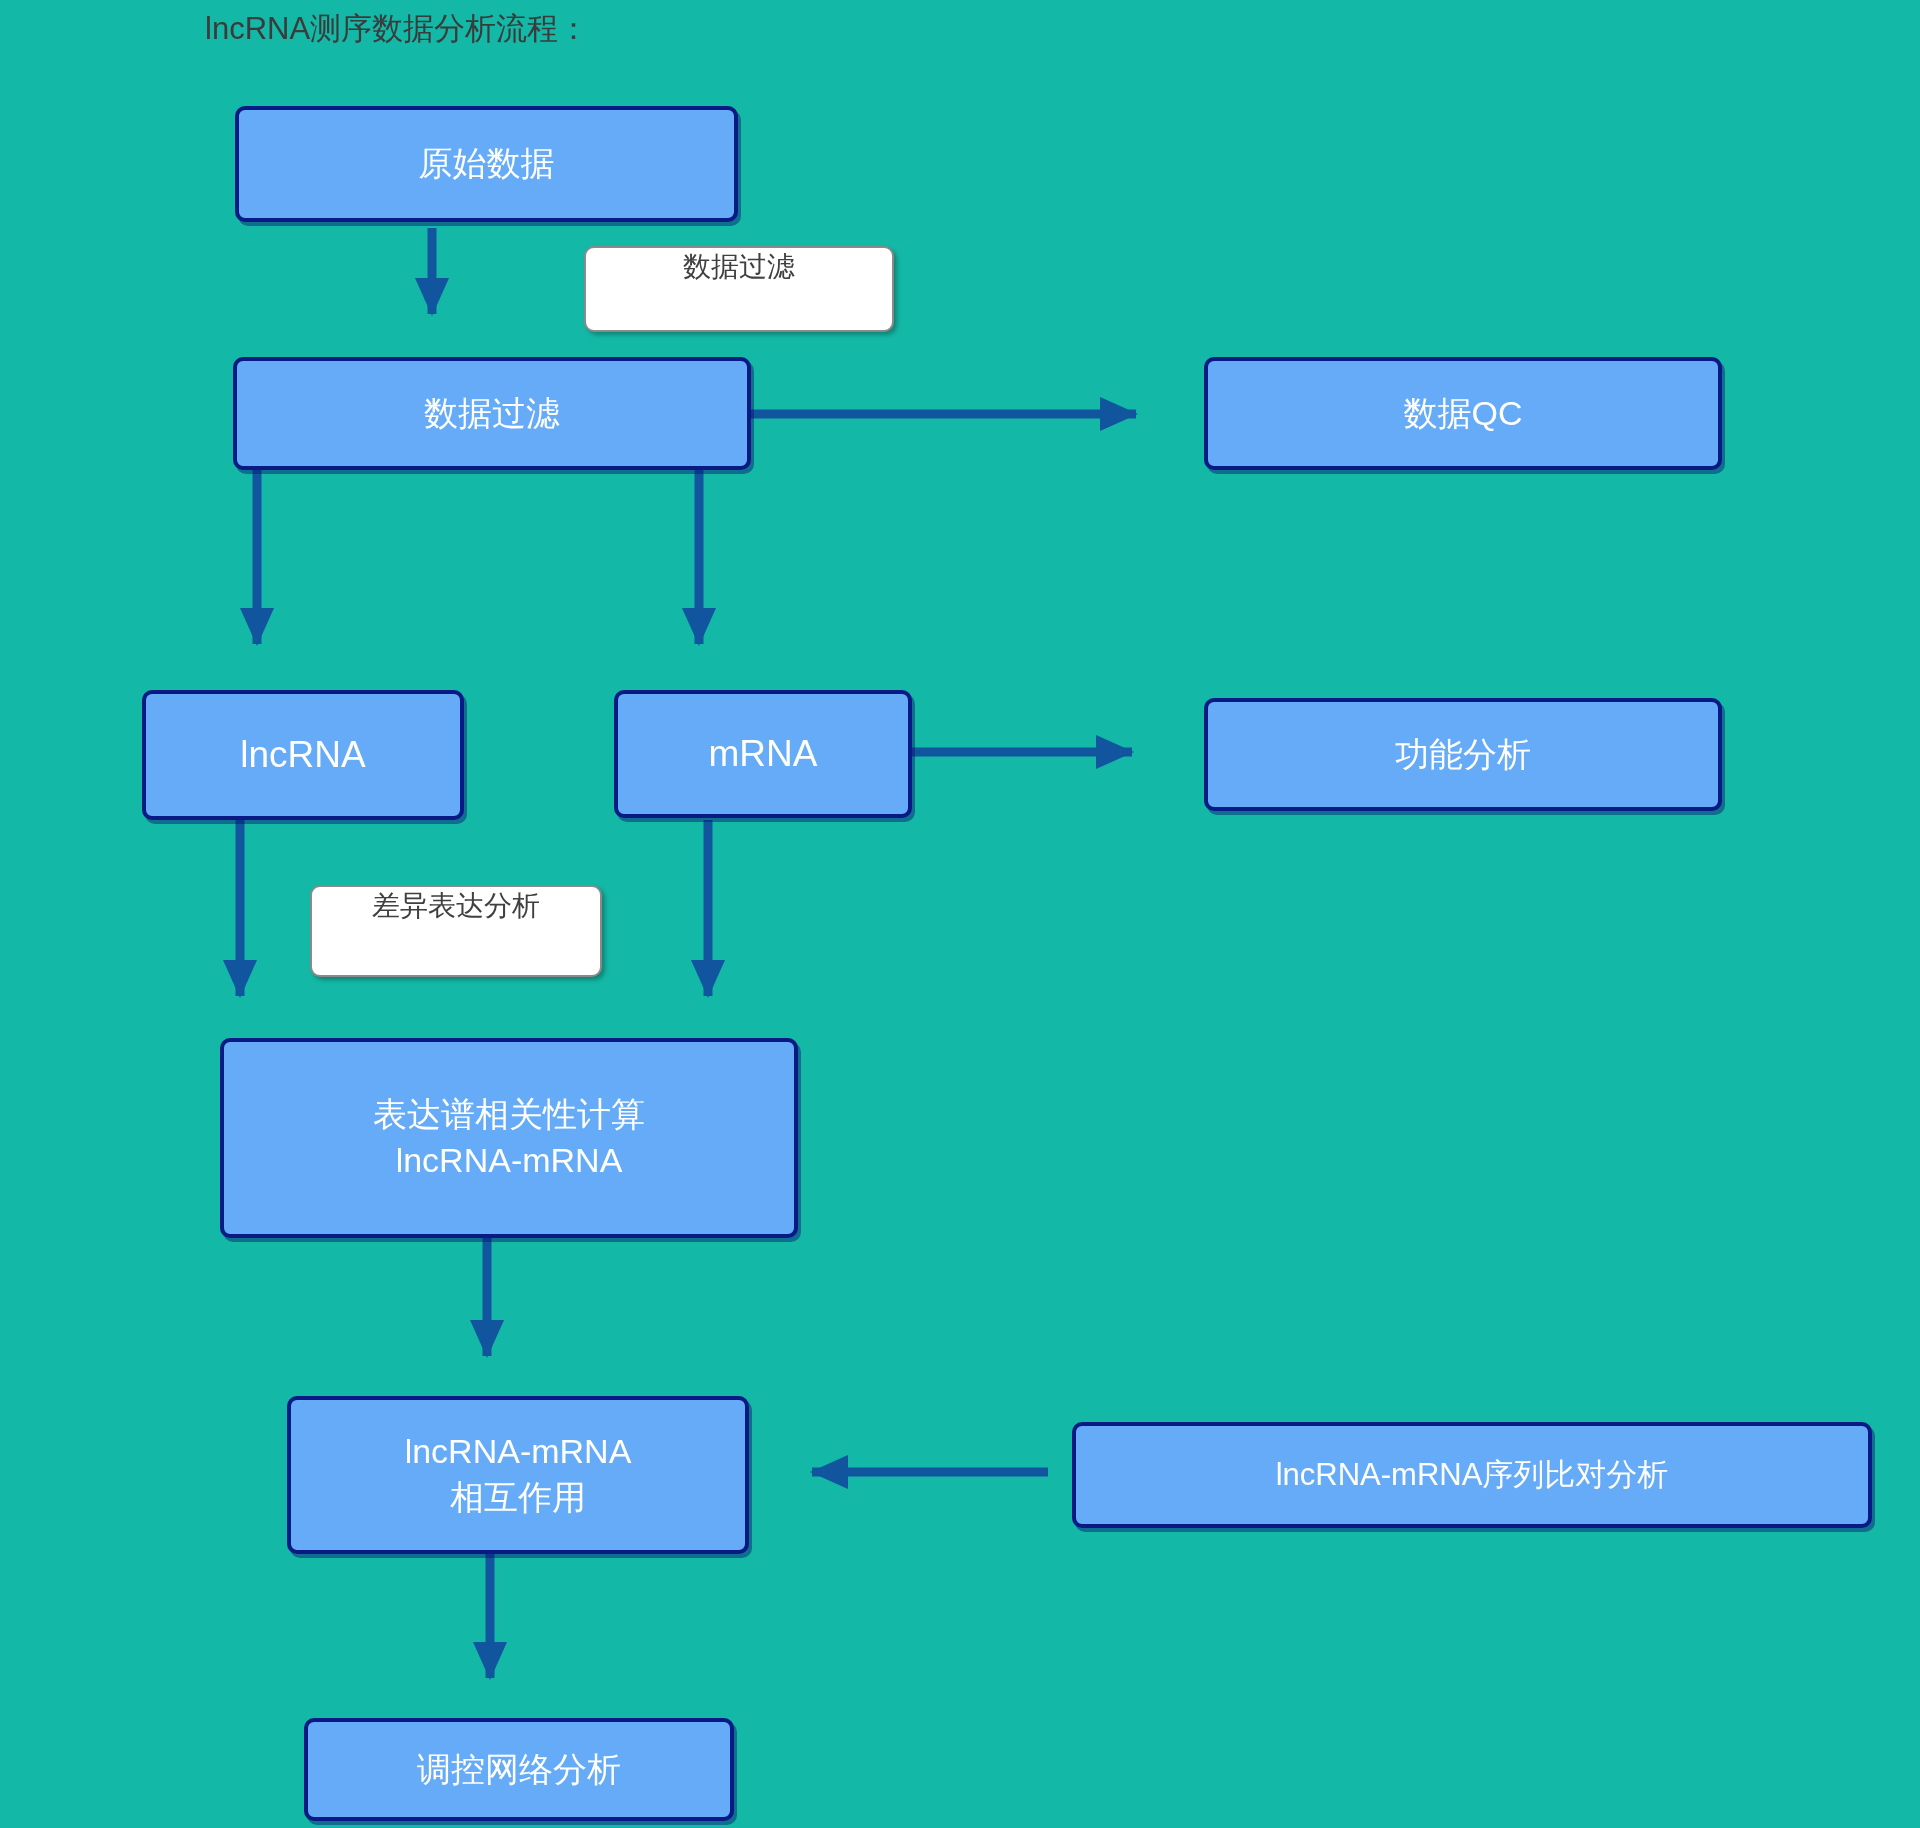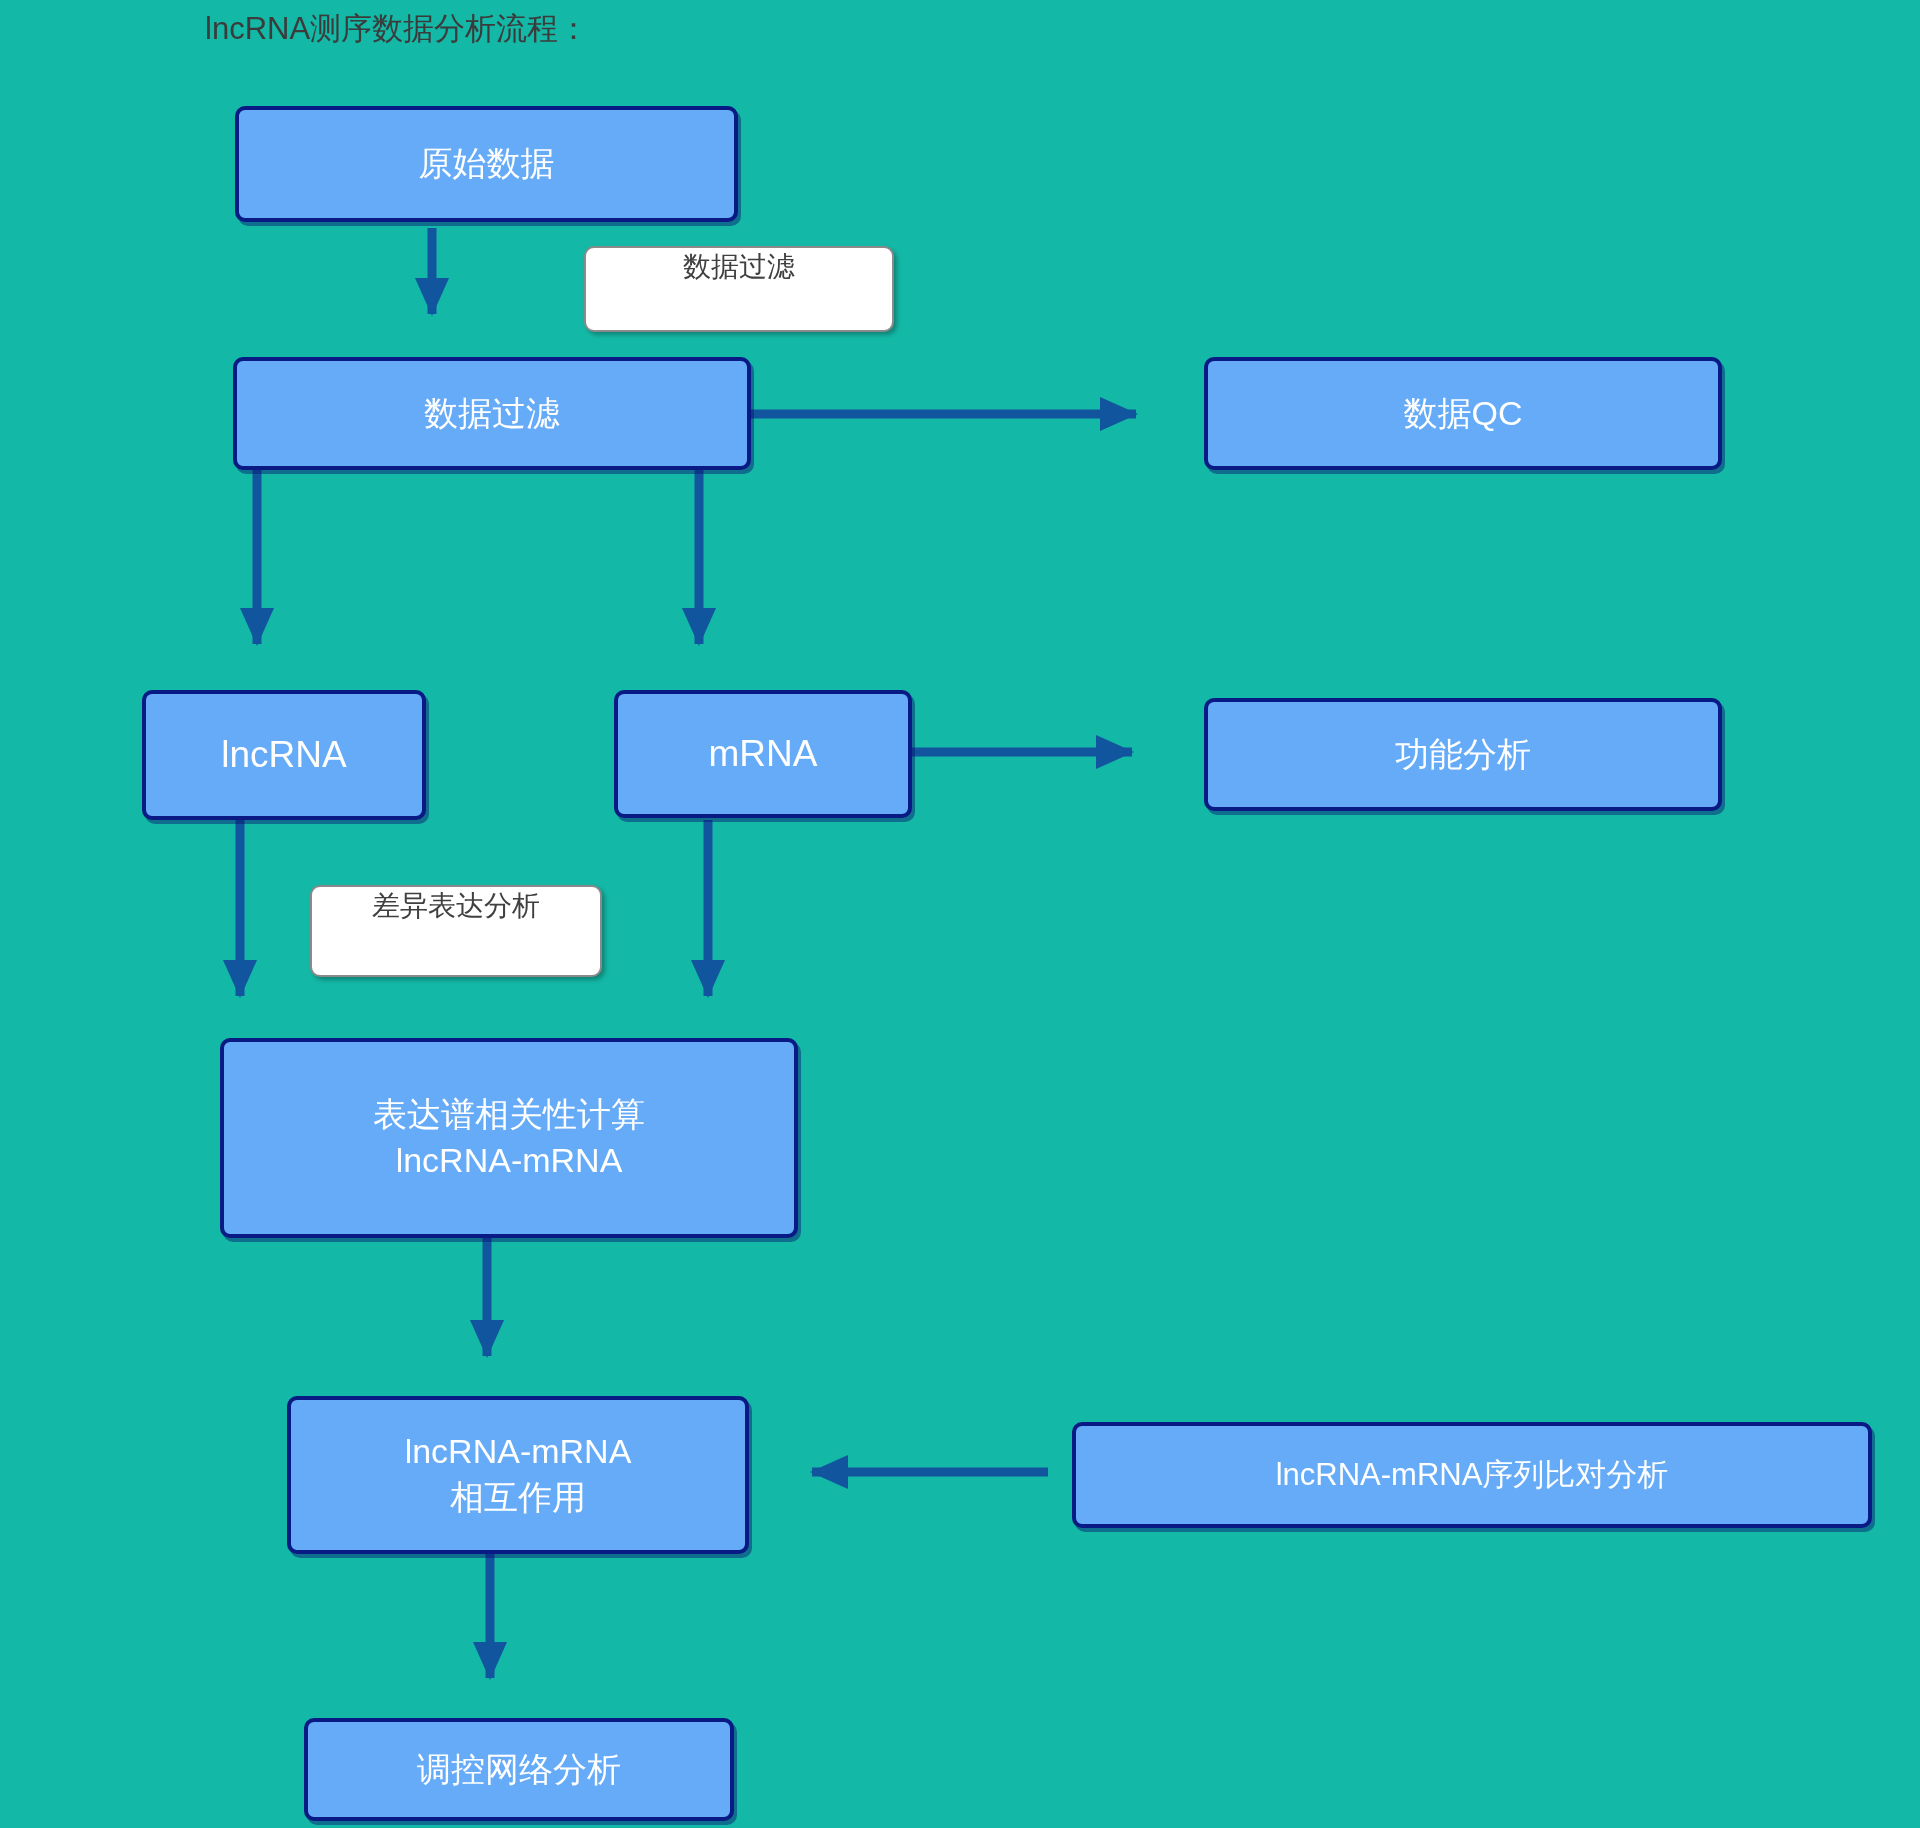--- a/index.html
+++ b/index.html
@@ -59,21 +59,21 @@
     left: 205px;
     top: 8px;
     font-size: 31px;
     color: #3b3b3b;
   }
 
   
   #node-raw-data            { left: 211px;  top: 106px;  width: 503px; height: 116px; }
   #node-valid-data          { left: 209px;  top: 357px;  width: 518px; height: 113px; }
   #node-data-qc             { left: 1180px; top: 357px;  width: 518px; height: 113px; }
-  #node-lncrna              { left: 118px;  top: 690px;  width: 284px; height: 130px; font-size: 37px; }
+  #node-lncrna              { left: 118px;  top: 690px;  width: 322px; height: 130px; font-size: 37px; }
   #node-mrna                { left: 590px;  top: 690px;  width: 298px; height: 128px; font-size: 37px; }
   #node-functional-analysis { left: 1180px; top: 698px;  width: 518px; height: 113px; }
   #node-expression-correlation { left: 196px; top: 1038px; width: 578px; height: 200px; }
   #node-interaction         { left: 263px;  top: 1396px; width: 462px; height: 158px; }
   #node-sequence-alignment  { left: 1048px; top: 1422px; width: 800px; height: 106px; font-size: 31px; }
   #node-regulatory-network  { left: 280px;  top: 1718px; width: 430px; height: 103px; }
 
   
   #label-data-filter      { left: 584px; top: 246px; width: 310px; height: 86px; }
   #label-genome-alignment { left: 329px; top: 538px; width: 308px; height: 86px; }

